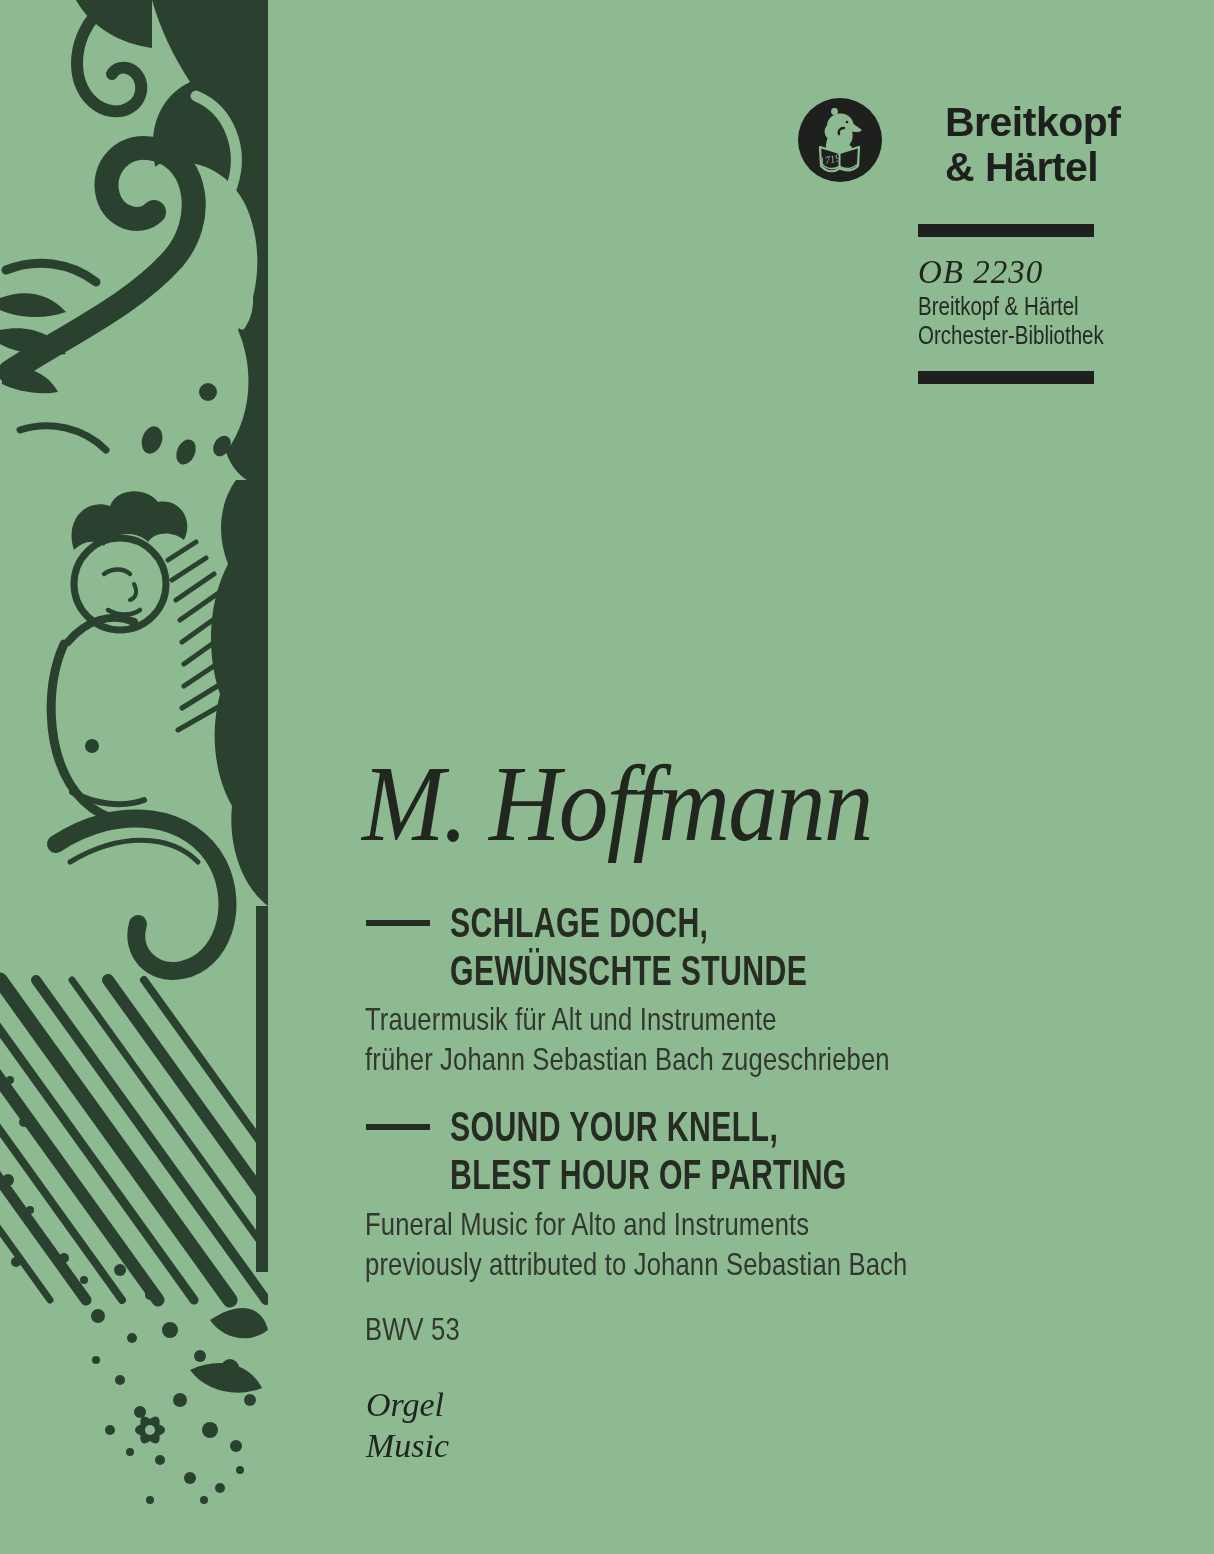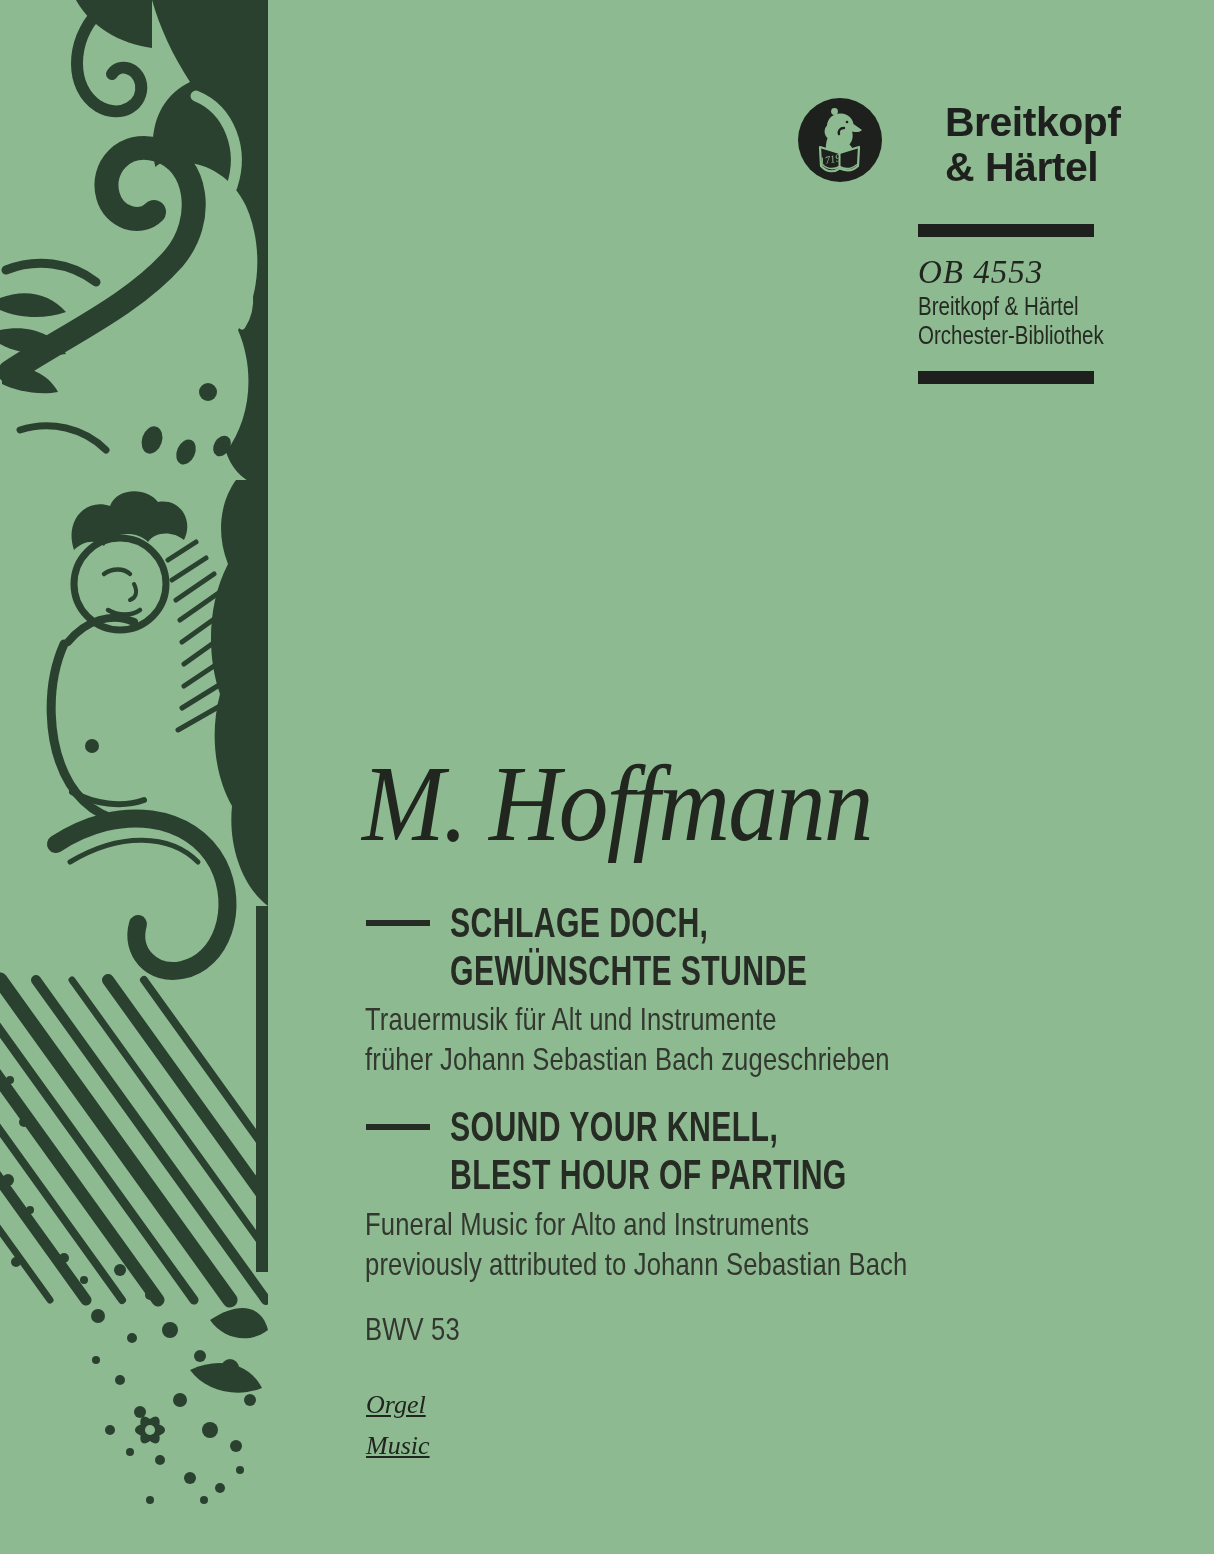--- a/index.html
+++ b/index.html
@@ -63,21 +63,21 @@
   .subtitle-en { top: 1204px; }
   .bwv {
     position: absolute; left: 365px; top: 1309px;
     font-size: 32px; line-height: 40px; color: #32372f;
     letter-spacing: 0.2px; white-space: nowrap;
     transform: scaleX(0.8); transform-origin: 0 0;
   }
   .part-labels {
     position: absolute; left: 366px; top: 1384px;
     font-family: "Liberation Serif", serif; font-style: italic;
-    font-size: 26px; line-height: 41px; color: #20251f; white-space: nowrap; text-decoration: underline;
+    font-size: 34px; line-height: 41px; color: #20251f; white-space: nowrap;
   }
 </style>
 </head>
 <body>
 
 <div class="page">
 
   <svg class="ornament" width="268" height="1554" viewBox="0 0 268 1554" aria-hidden="true">
 
     <g fill="#2a4130" stroke="none">
@@ -203,21 +203,21 @@
     </g>
   </svg>
 
   <div class="wordmark">
     <span>Breitkopf</span><br>
     <span>&amp; Härtel</span>
   </div>
 
   <div class="bar bar-top"></div>
 
-  <div class="catalog-number">OB 4553</div>
+  <div class="catalog-number">OB 2230</div>
 
   <div class="series">
     <span>Breitkopf &amp; Härtel</span><br>
     <span>Orchester-Bibliothek</span>
   </div>
 
   <div class="bar bar-bottom"></div>
 
   <div class="composer-name">M. Hoffmann</div>
 

